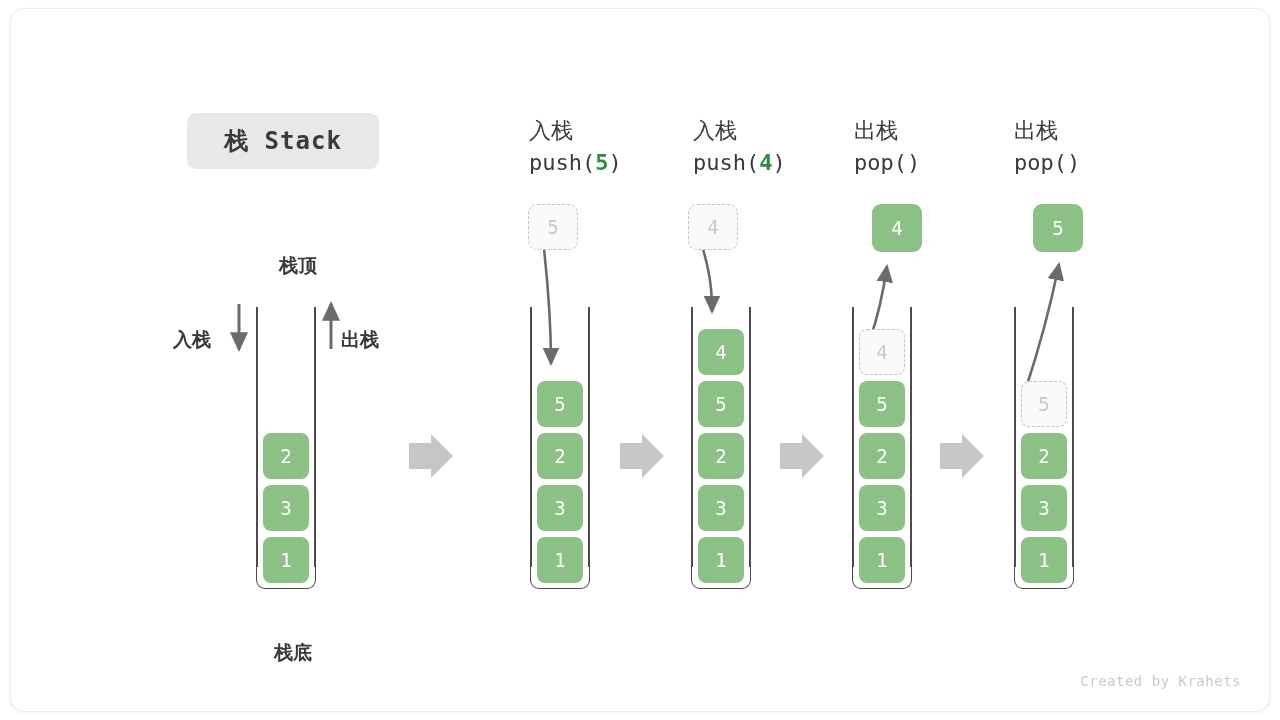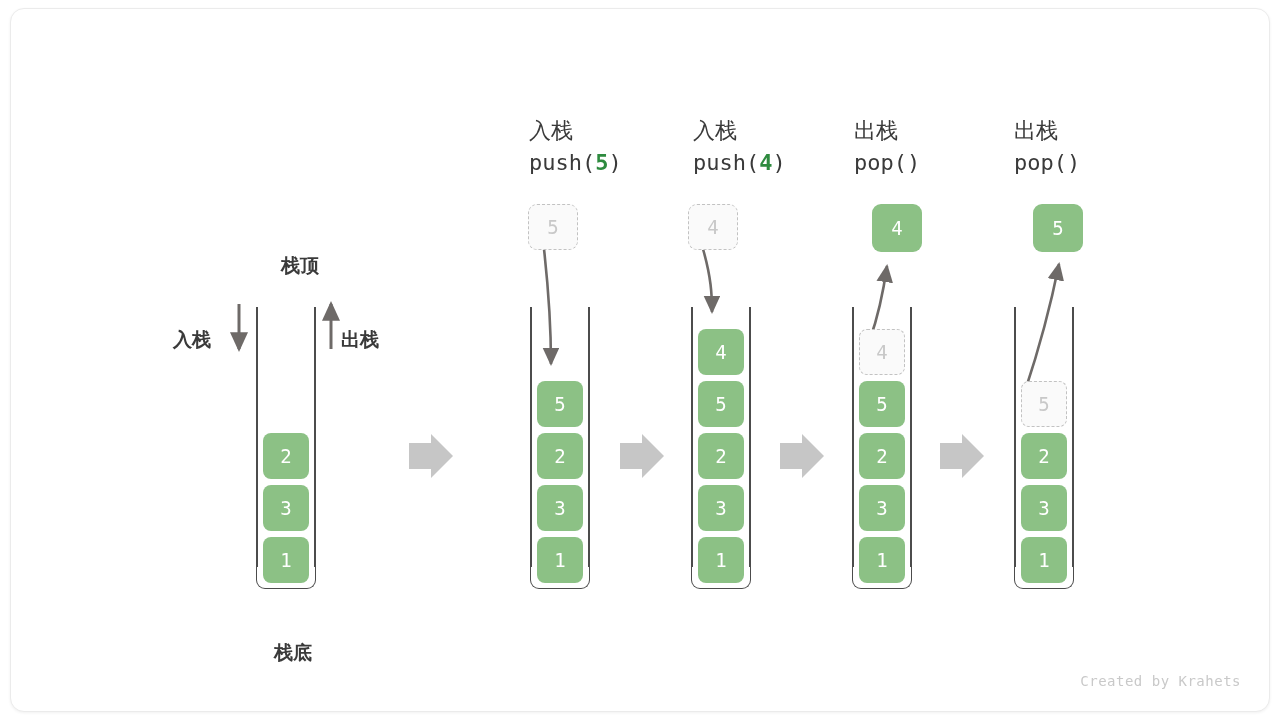--- a/index.html
+++ b/index.html
@@ -77,20 +77,23 @@
     right:28px;bottom:22px;
     font-family:"DejaVu Sans Mono","Liberation Mono",monospace;
     font-size:14px;color:#c9c9c9;letter-spacing:0.5px;
   }
 </style>
 </head>
 <body>
 
 <div id="canvas">
 
+  <div class="abs" id="title-chip">
+    <span class="t">栈 Stack</span>
+  </div>
 
   <svg id="overlay" viewBox="0 0 1258 702">
     <defs>
       <marker id="ah-dark" markerWidth="9" markerHeight="9" refX="6.2" refY="3.2" orient="auto" markerUnits="strokeWidth">
         <path d="M0,0 L7,3.2 L0,6.4 z" fill="#6e6a68"></path>
       </marker>
       <marker id="ah-legend" markerWidth="9" markerHeight="9" refX="5.6" refY="3.0" orient="auto" markerUnits="strokeWidth">
         <path d="M0,0 L6.6,3.0 L0,6.0 z" fill="#6e6a68"></path>
       </marker>
     </defs>
@@ -117,21 +120,21 @@
       <path d="M 609 434 L 631 434 L 631 425 L 653 447 L 631 469 L 631 460 L 609 460 z" fill="#c6c6c6"></path>
     </g>
     <g class="conn-g">
       <path d="M 769 434 L 791 434 L 791 425 L 813 447 L 791 469 L 791 460 L 769 460 z" fill="#c6c6c6"></path>
     </g>
     <g class="conn-g">
       <path d="M 929 434 L 951 434 L 951 425 L 973 447 L 951 469 L 951 460 L 929 460 z" fill="#c6c6c6"></path>
     </g>
   </svg>
 
-  <div class="abs cjk-bold" style="left:248px;top:244px;width:60px;text-align:right;">栈顶</div>
+  <div class="abs cjk-bold" style="left:268px;top:244px;width:60px;text-align:left;">栈顶</div>
 
   <div class="abs cjk-bold" style="left:162px;top:318px;">入栈</div>
 
   <div class="abs cjk-bold" style="left:330px;top:318px;">出栈</div>
 
   <div class="tube" style="left:245px;top:298px;width:60px;height:282px;">
     <div class="rail left" style="height:260px;"></div>
     <div class="rail right" style="height:260px;"></div>
     <div class="cup"></div>
   </div>

